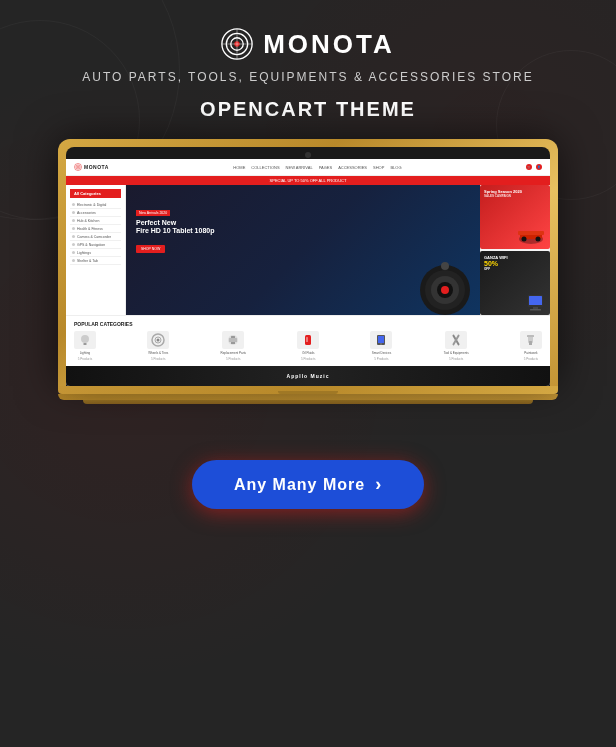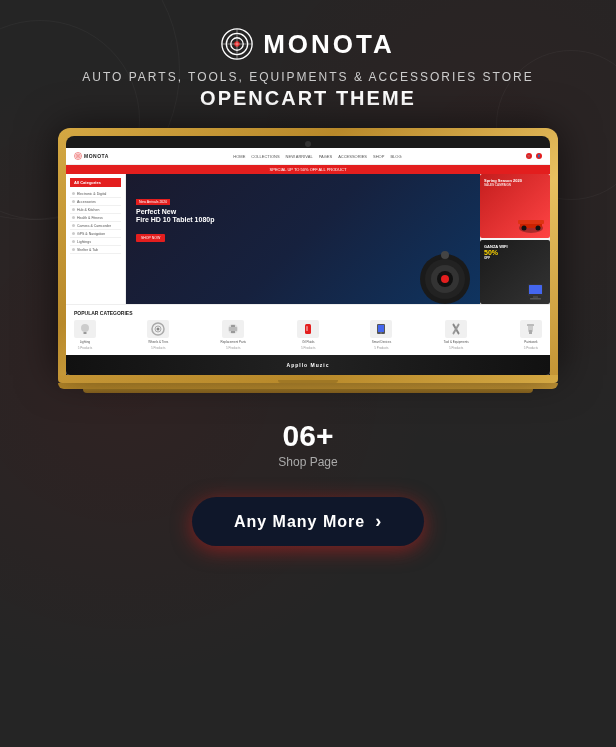--- a/index.html
+++ b/index.html
@@ -55,21 +55,21 @@
       letter-spacing: 3px;
       text-transform: uppercase;
     }
 
     .tagline {
       color: #cccccc;
       font-size: 12px;
       letter-spacing: 2px;
       text-transform: uppercase;
       text-align: center;
-      margin-bottom: 3px;
+      margin-bottom: 14px;
     }
 
     .theme-title {
       color: #ffffff;
       font-size: 20px;
       font-weight: 900;
       letter-spacing: 2px;
       text-transform: uppercase;
       text-align: center;
       margin-bottom: 18px;
@@ -425,21 +425,21 @@
     }
 
     
     .cta-section {
       display: flex;
       justify-content: center;
       padding-top: 8px;
     }
 
     .cta-button {
-      background: #0f172a;
+      background: #1d4ed8;
       color: white;
       padding: 14px 42px;
       border-radius: 30px;
       font-size: 16px;
       font-weight: 700;
       letter-spacing: 1px;
       display: flex;
       align-items: center;
       gap: 10px;
       cursor: pointer;
@@ -721,24 +721,20 @@
 
         </div>
       </div>
     </div>
     <div class="laptop-base"></div>
     <div class="laptop-stand"></div>
     <div class="laptop-foot"></div>
   </div>
 
   <div class="stats-section">
-    <div class="stat-item">
-      <span class="stat-number">06+</span>
-      <span class="stat-label">Shop Page</span>
-    </div>
   </div>
 
   <div class="cta-section">
     <button class="cta-button">
       <span>Any Many More</span>
       <span class="cta-arrow">›</span>
     </button>
   </div>
 
 </div>

